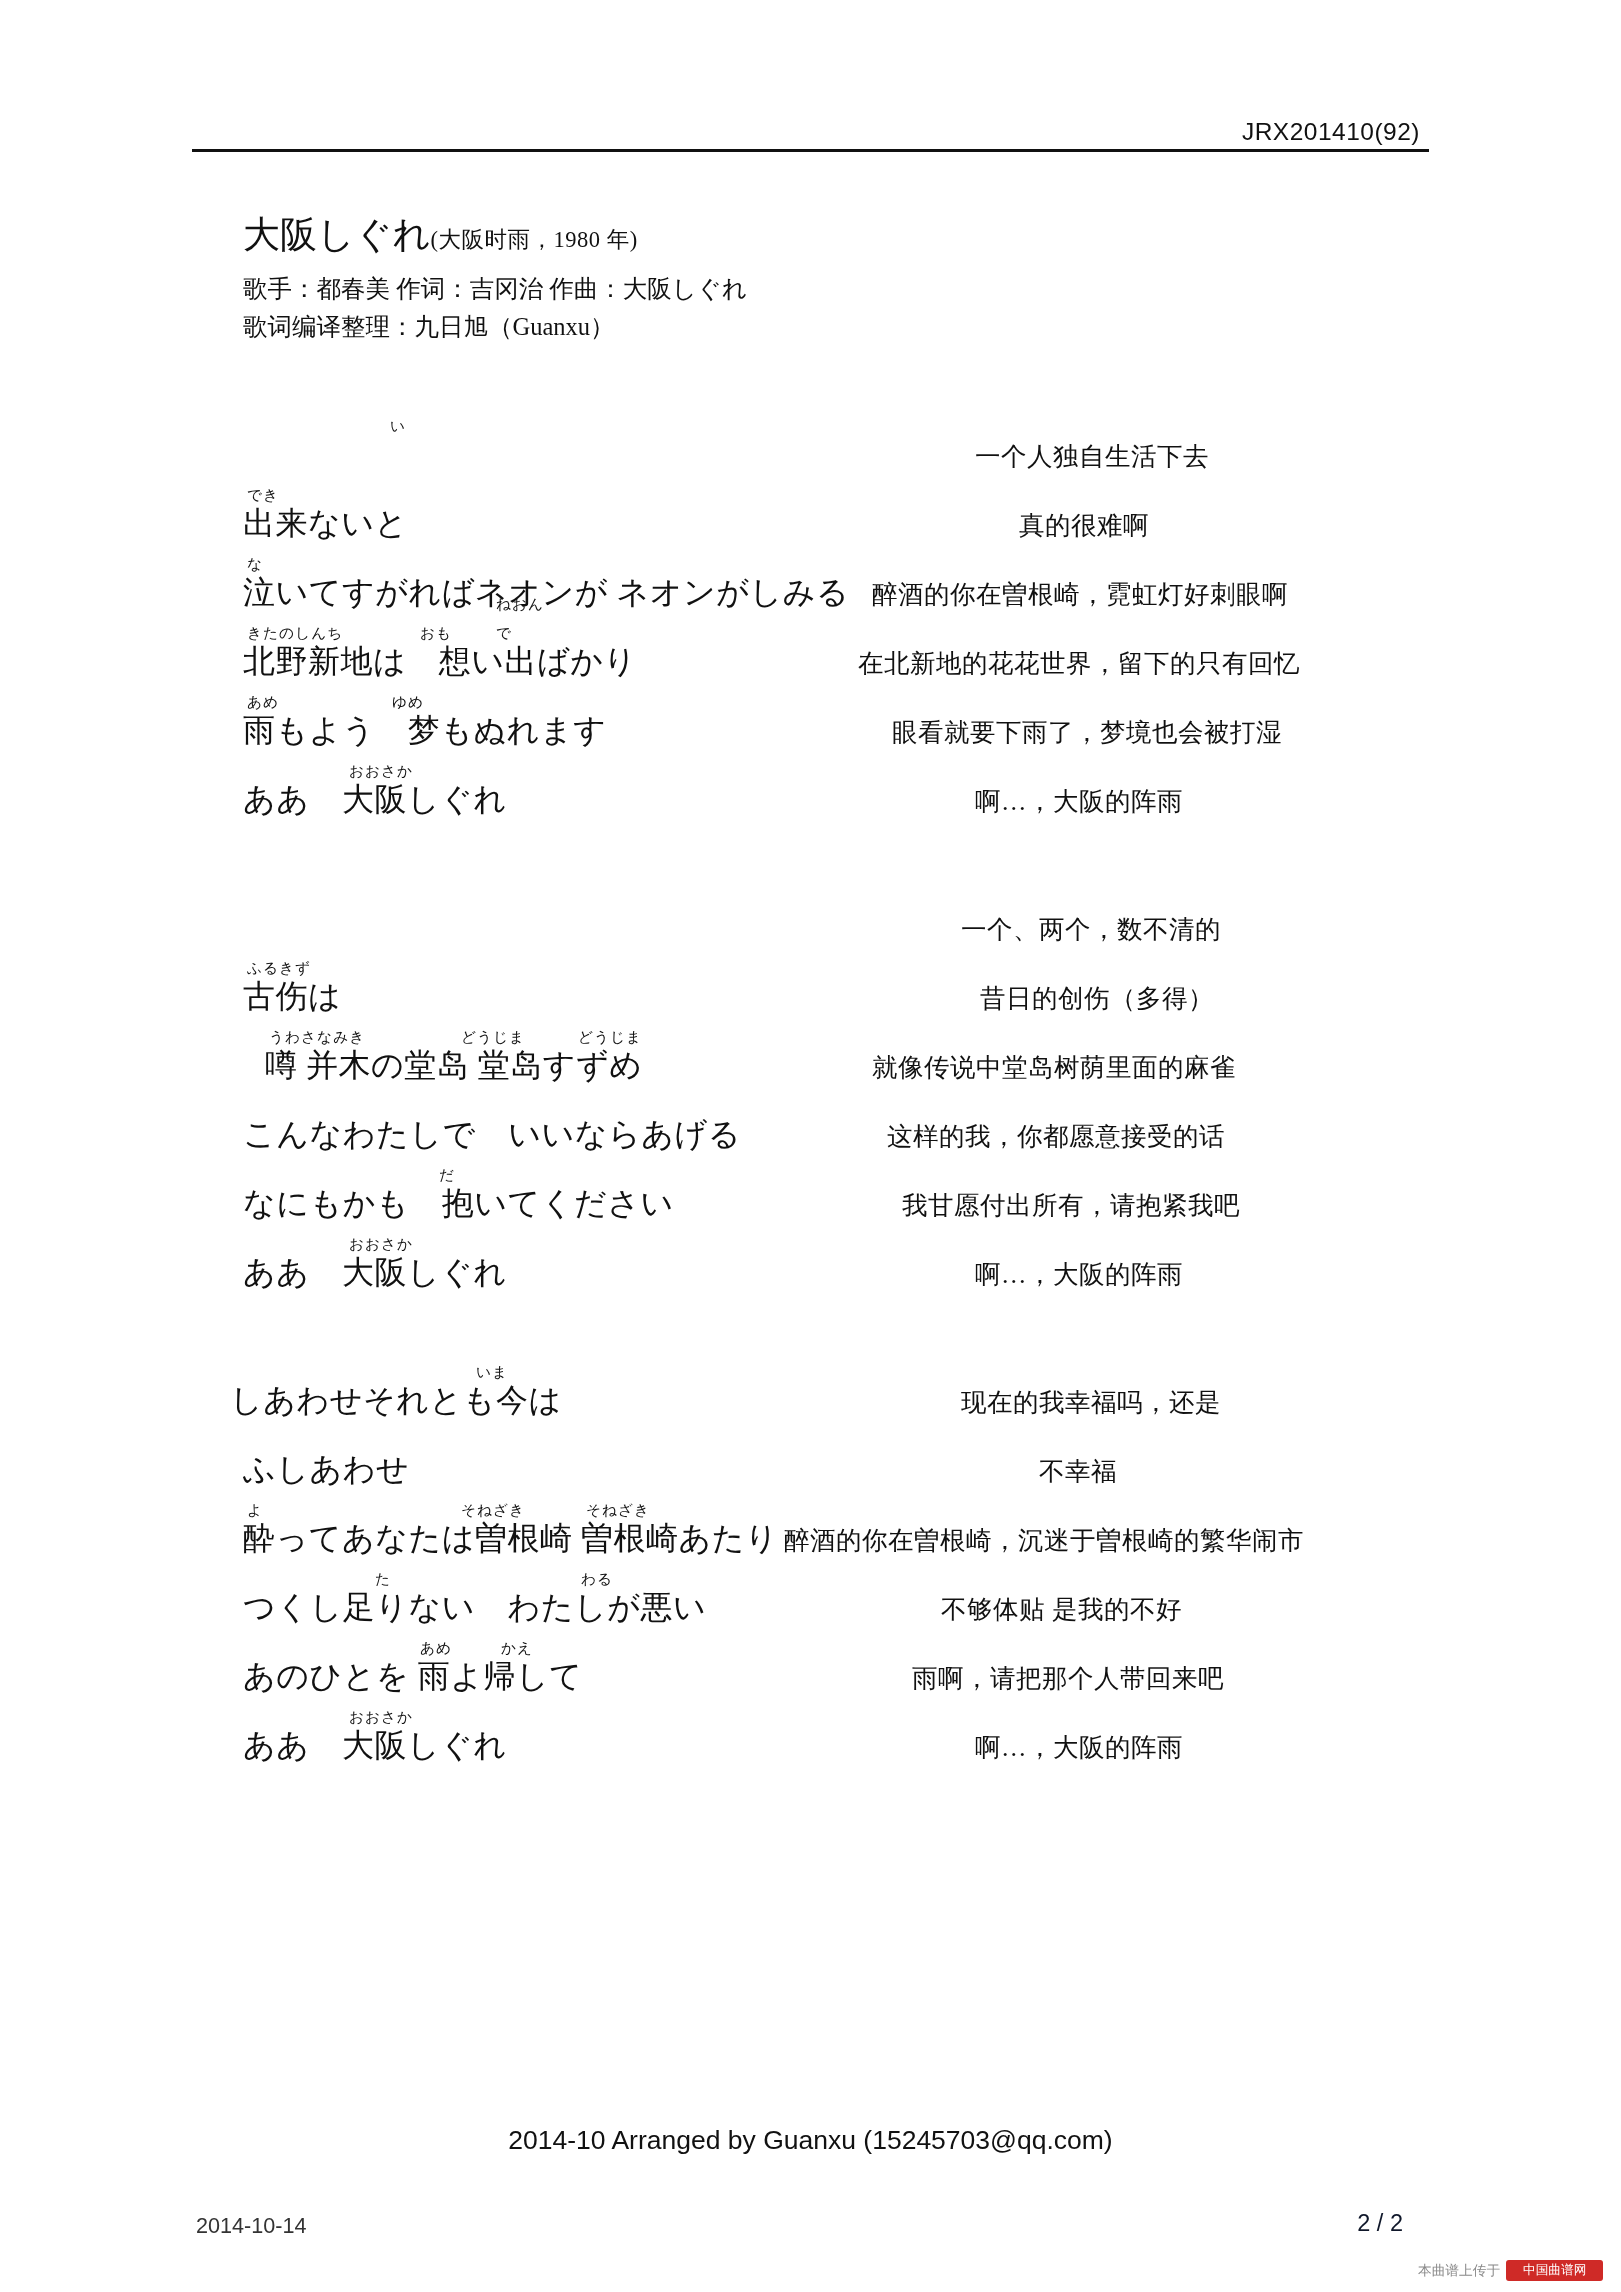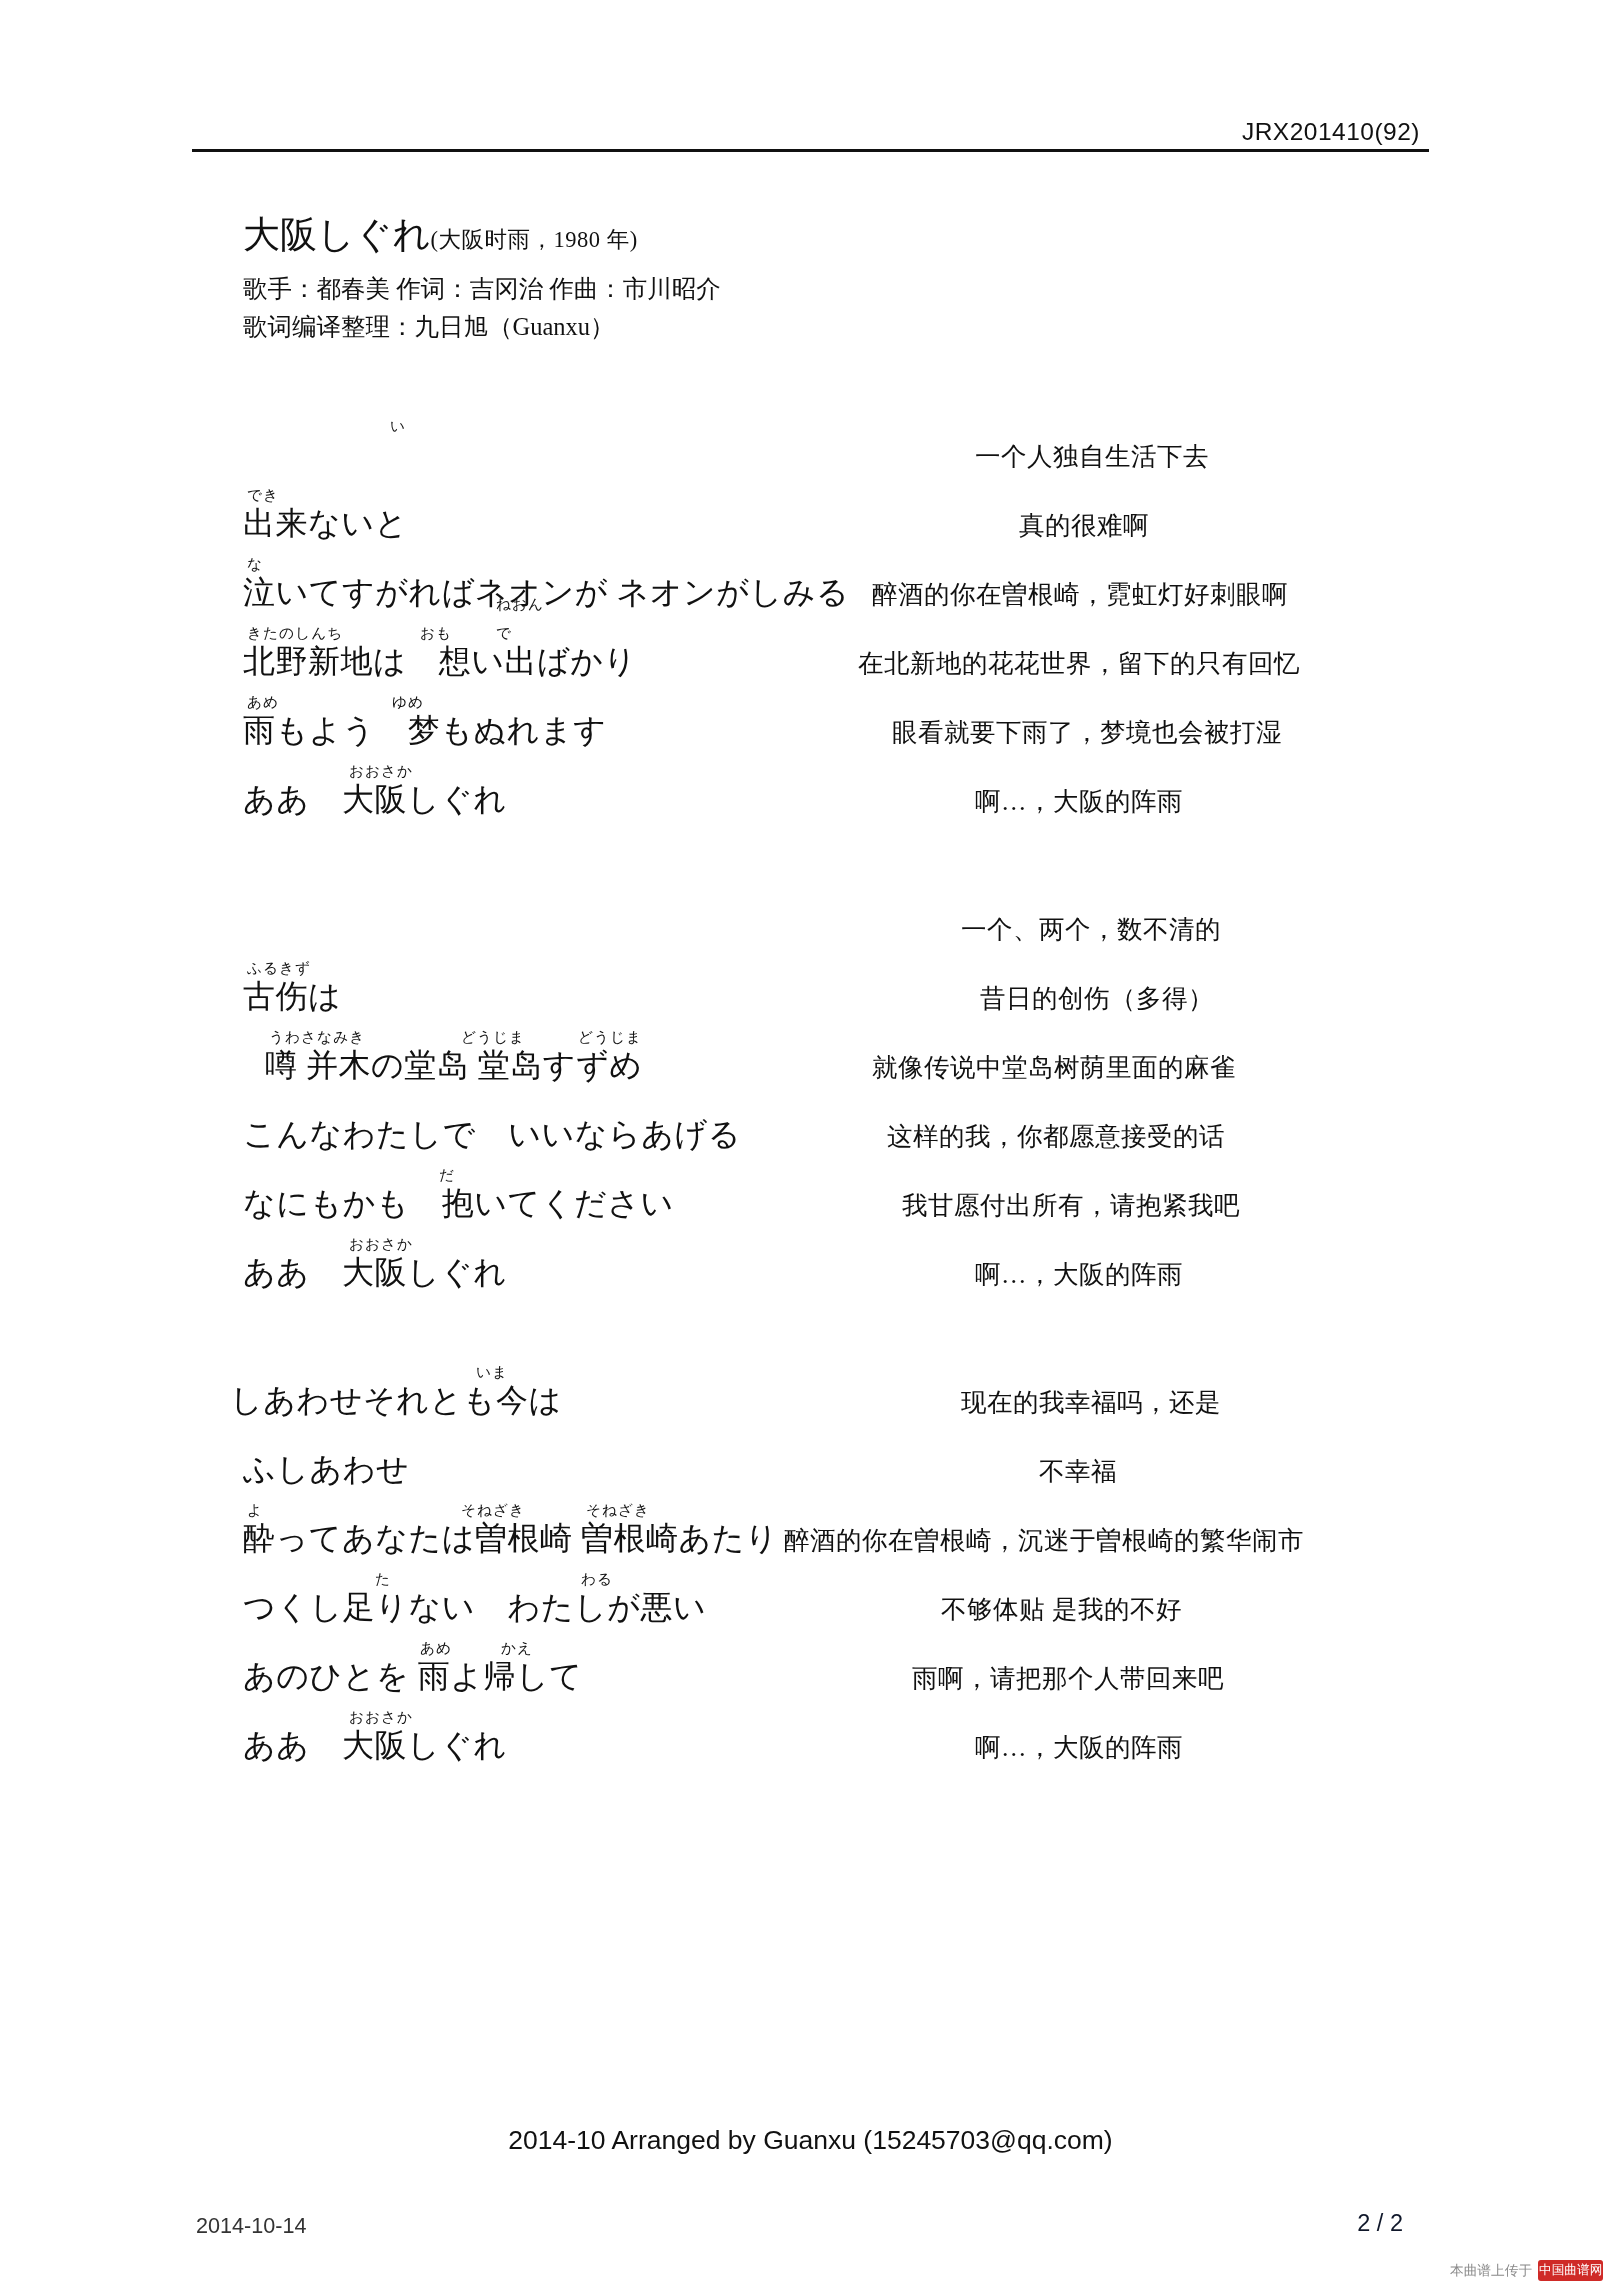--- a/index.html
+++ b/index.html
@@ -140,41 +140,41 @@
     bottom: 11.8px;
     display: flex;
     align-items: center;
     gap: 5.9px;
     font-size: 13.7px;
     color: #8a8a8a;
     font-family: "Liberation Sans", sans-serif;
   }
   .wm-badge {
     display: inline-block;
-    padding: 2px 1px;
+    padding: 2px 17px;
     background: #cf2a27;
     color: #fff;
     border-radius: 2.9px;
     font-size: 12.7px;
     font-family: Liberation Mono, monospace;
   }
 </style>
 </head>
 <body>
 
 <div class="page">
 
   <div class="header-code">JRX201410(92)</div>
   <div class="header-rule"></div>
 
   <div class="title-block">
     <div class="song-title">
       <span>大阪しぐれ</span><span class="sub">(大阪时雨，1980 年)</span>
     </div>
-    <div class="credit-line">歌手：都春美  作词：吉冈治  作曲：市川昭介</div>
+    <div class="credit-line">歌手：都春美  作词：吉冈治  作曲：大阪しぐれ</div>
     <div class="credit-line2">歌词编译整理：九日旭（Guanxu）</div>
   </div>
 
   <div class="lyrics" id="lyrics">
       <div class="stanza">
         <div class="line">
           <div class="ruby" style="left: 390px; top: -3.9px;">い</div>
           <div class="cn" style="left: 975px;">一个人独自生活下去</div>
         </div>
         <div class="line">

